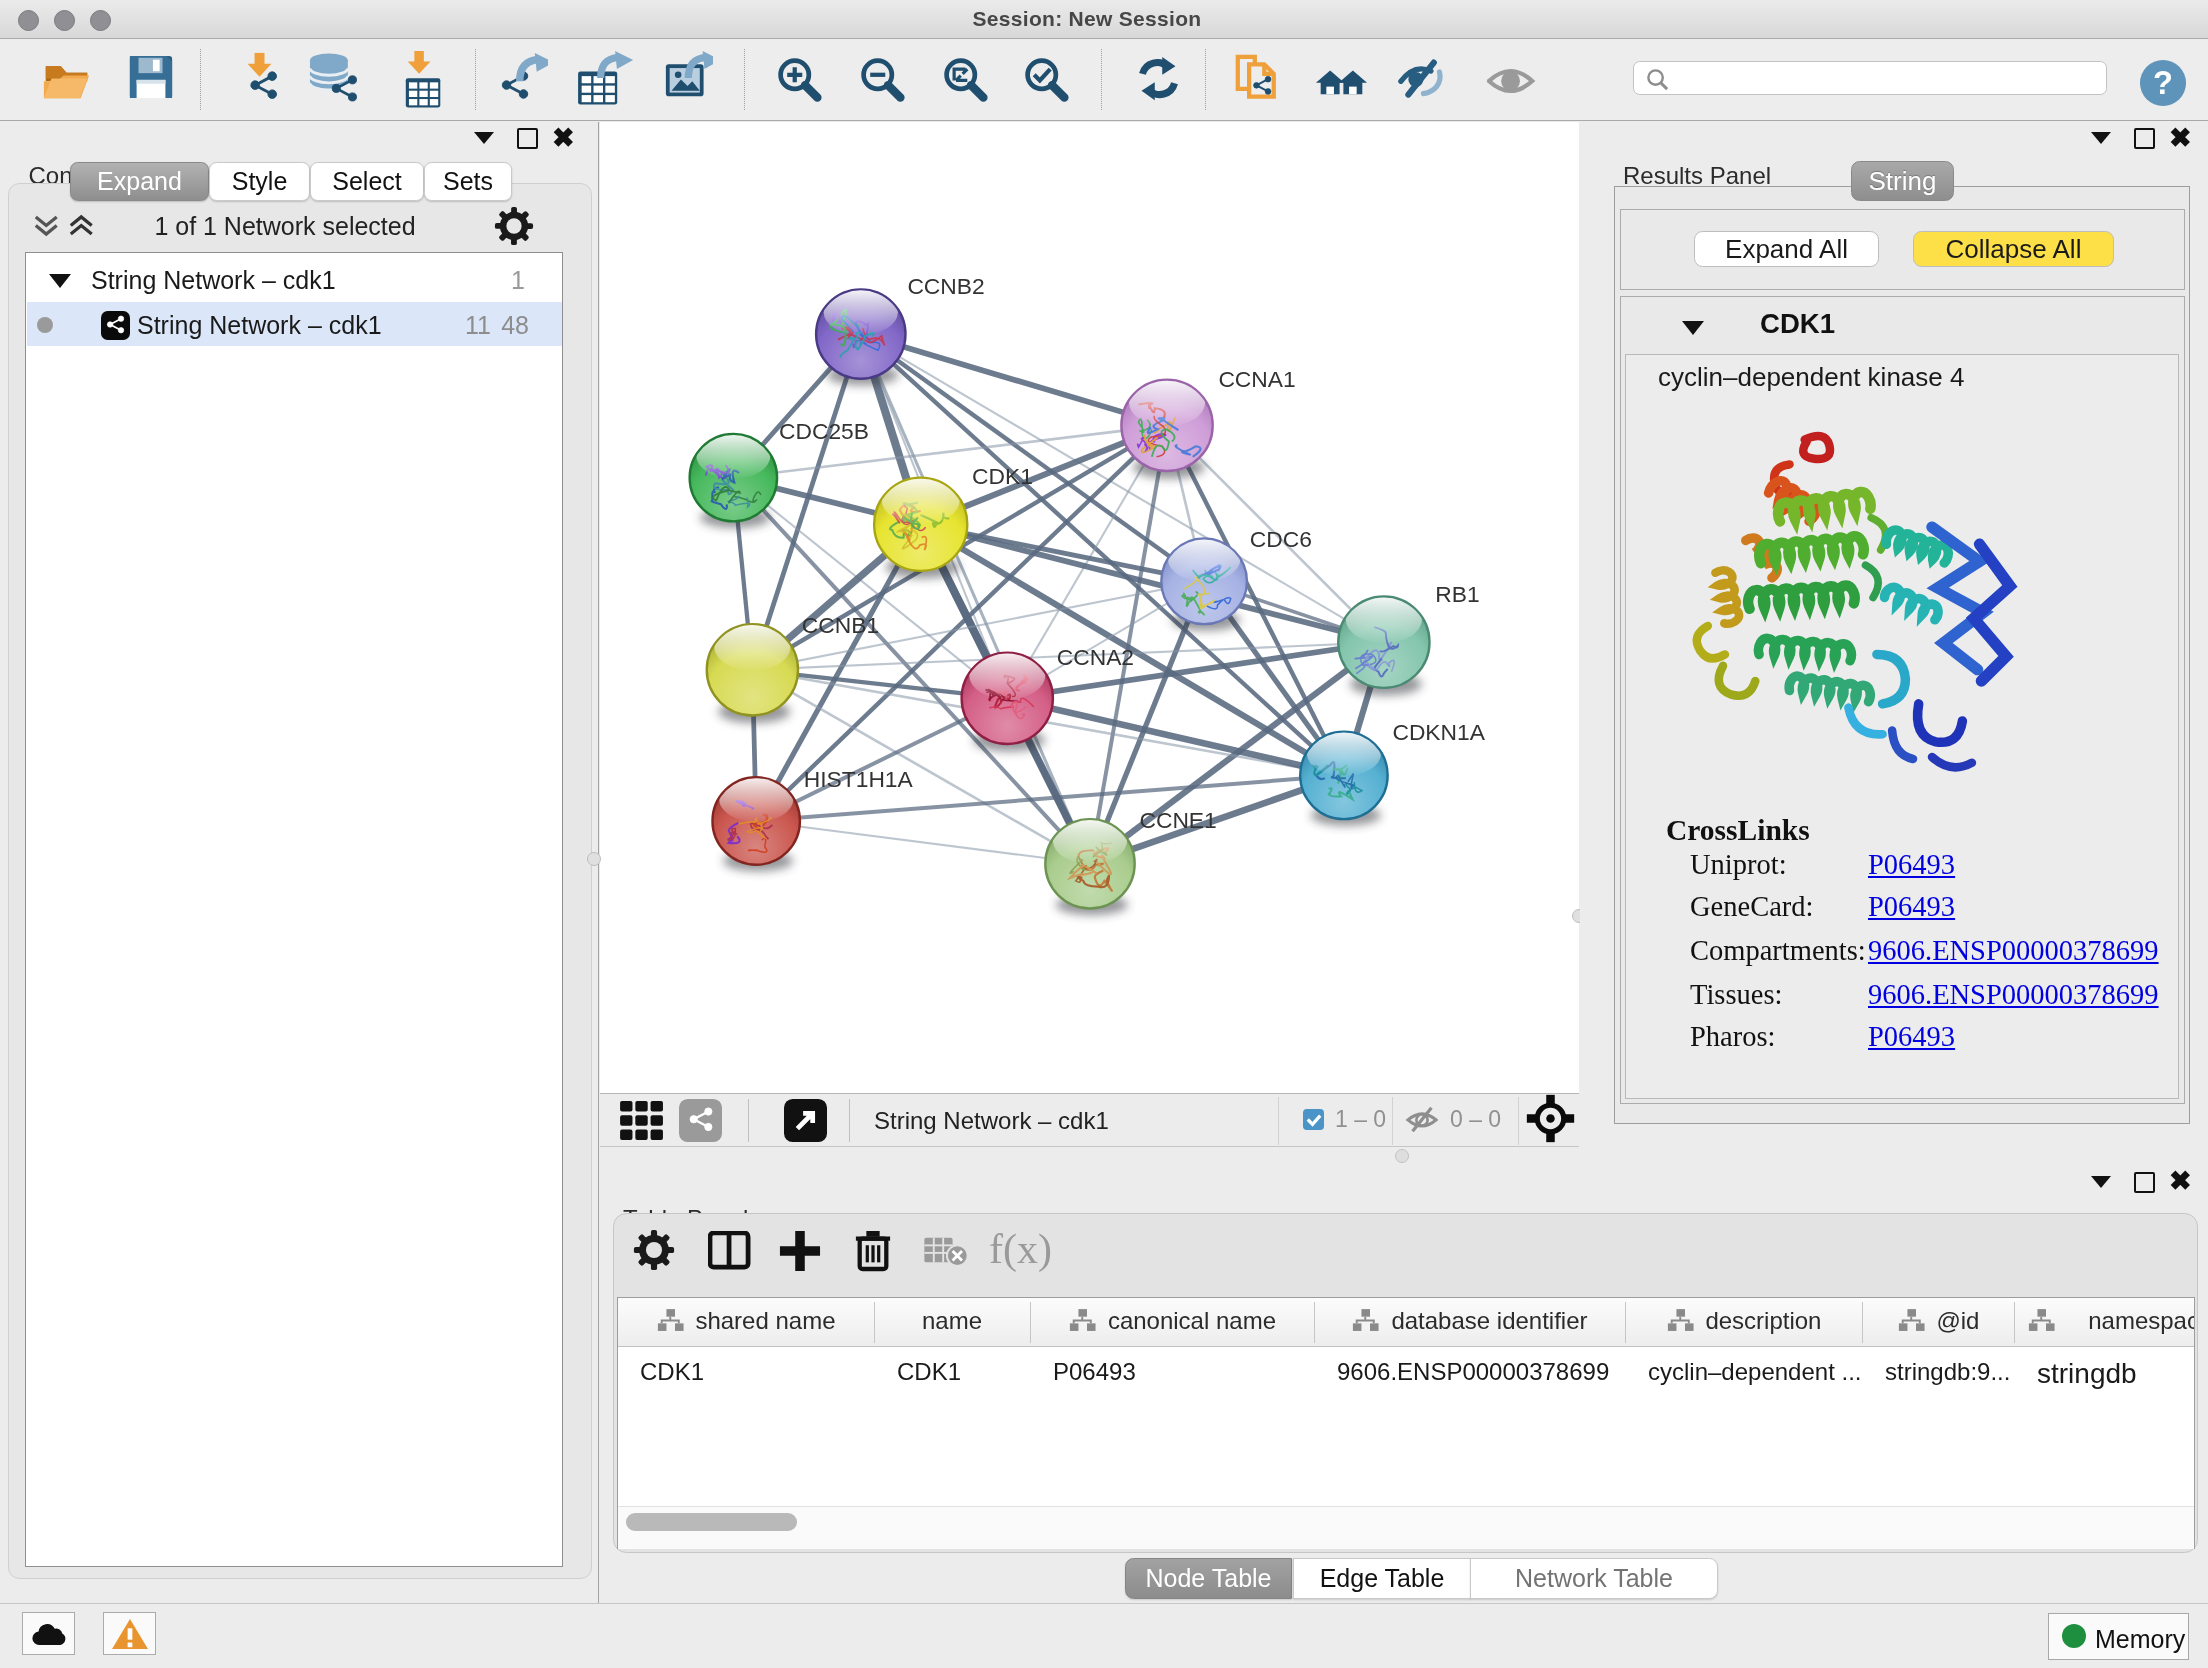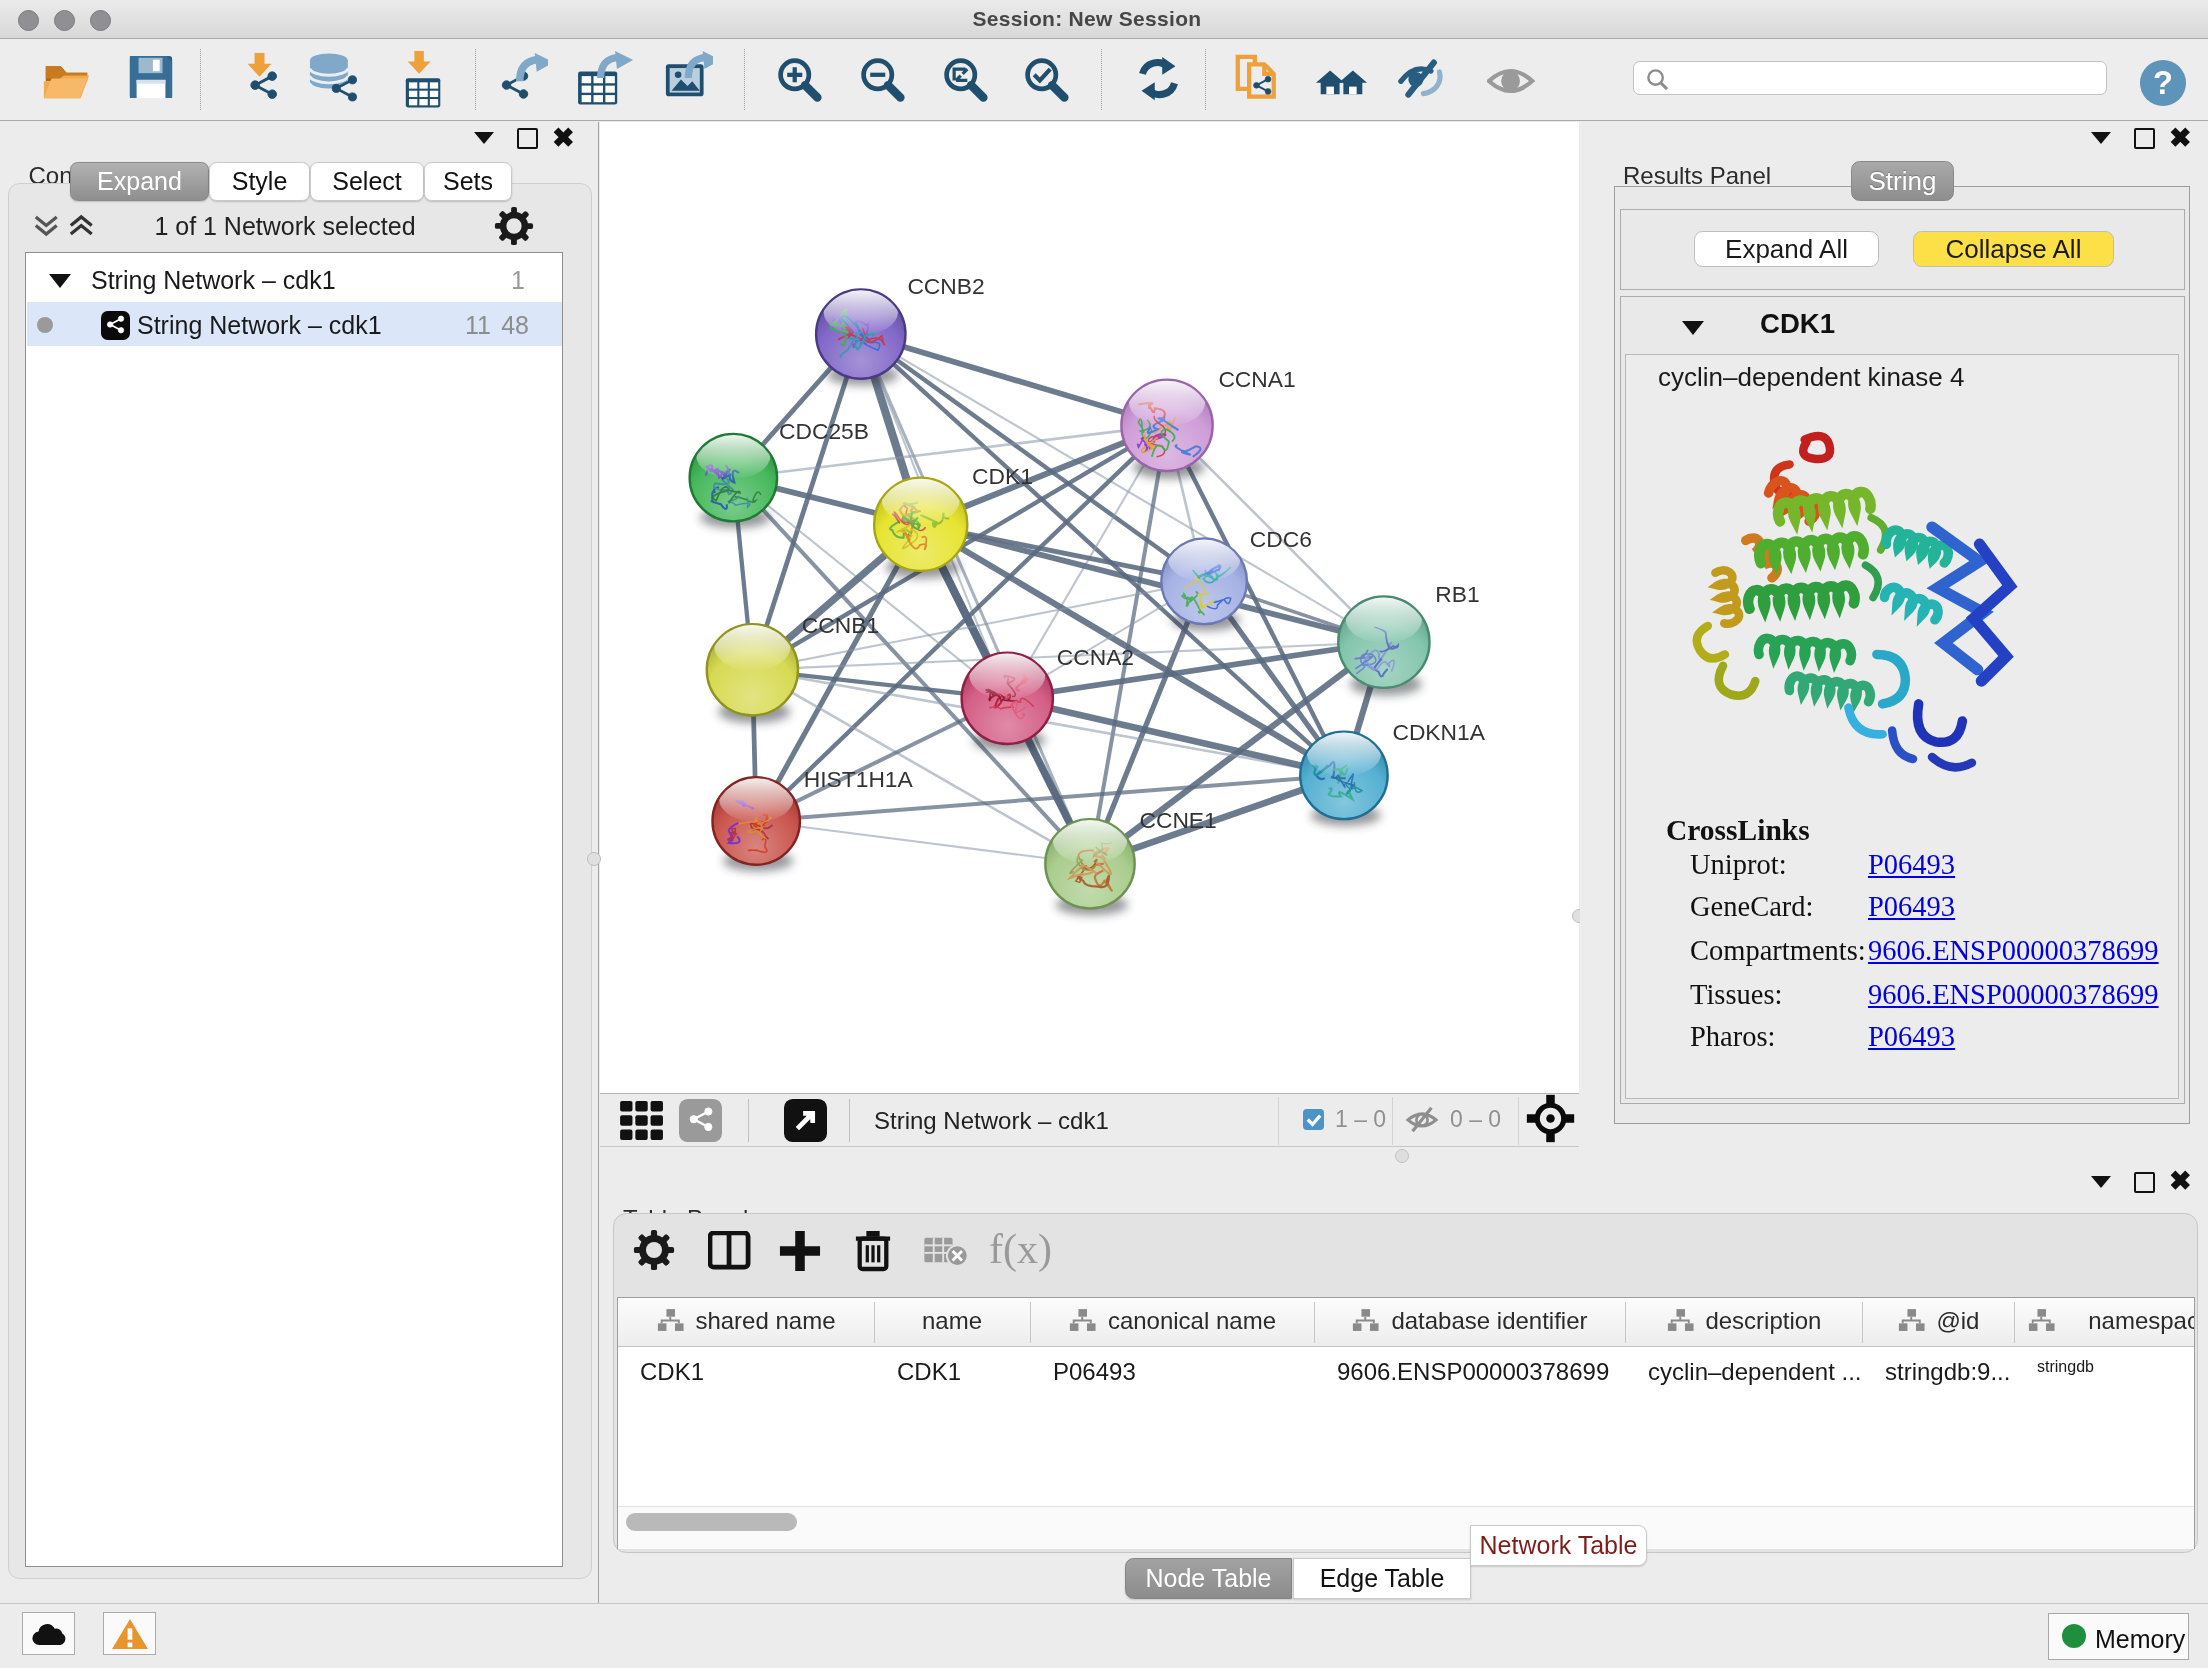--- a/index.html
+++ b/index.html
@@ -818,26 +818,26 @@
             <path d="M15 9 v4 M6 16 v-3 h18 v3"></path>
           </g>
         </svg></span></span><span style="margin-left:21px;">namespace</span></div>
 <div class="abs" style="left:2014px;top:1302px;width:0;height:41px;border-left:1px solid #c6c6c6;"></div>
 <div class="abs" style="left:640px;top:1358px;font-size:24px;color:#1a1a1a;white-space:nowrap;">CDK1</div>
 <div class="abs" style="left:897px;top:1358px;font-size:24px;color:#1a1a1a;white-space:nowrap;">CDK1</div>
 <div class="abs" style="left:1053px;top:1358px;font-size:24px;color:#1a1a1a;white-space:nowrap;">P06493</div>
 <div class="abs" style="left:1337px;top:1358px;font-size:24px;color:#1a1a1a;white-space:nowrap;">9606.ENSP00000378699</div>
 <div class="abs" style="left:1648px;top:1358px;font-size:24px;color:#1a1a1a;white-space:nowrap;">cyclin–dependent ...</div>
 <div class="abs" style="left:1885px;top:1358px;font-size:24px;color:#1a1a1a;white-space:nowrap;">stringdb:9...</div>
-<div class="abs" style="left:2037px;top:1358px;font-size:16px;color:#1a1a1a;white-space:nowrap;">stringdb</div>
+<div class="abs" style="left:2037px;top:1358px;font-size:28px;color:#1a1a1a;white-space:nowrap;">stringdb</div>
 <div class="abs" style="left:618px;top:1506px;width:1576px;height:43px;background:#fafafa;border-top:1px solid #e2e2e2;"></div>
 <div class="abs" style="left:626px;top:1513px;width:171px;height:18px;background:#b9b9b9;border-radius:9.5px;"></div>
 <div class="abs" style="left:1125px;top:1558px;width:167px;height:41px;background:linear-gradient(#a2a2a2,#8c8c8c);color:#fff;border:1px solid #858585;border-radius:8.6px 0 0 8.6px;display:flex;align-items:center;justify-content:center;font-size:25px;box-shadow:0 1px 1.9px rgba(0,0,0,0.15);">Node Table</div>
 <div class="abs" style="left:1293px;top:1558px;width:178px;height:41px;background:#fff;color:#111;border:1px solid #c9c9c9;border-radius:0;display:flex;align-items:center;justify-content:center;font-size:25px;box-shadow:0 1px 1.9px rgba(0,0,0,0.15);">Edge Table</div>
-<div class="abs" style="left:1470px;top:1525px;width:177px;height:41px;background:#fff;color:#7f1d1d;border:1px solid #c9c9c9;border-radius:0 8.6px 8.6px 0;display:flex;align-items:center;justify-content:center;font-size:25px;box-shadow:0 1px 1.9px rgba(0,0,0,0.15);">Network Table</div>
+<div class="abs" style="left:1470px;top:1558px;width:248px;height:41px;background:#fff;color:#737373;border:1px solid #c9c9c9;border-radius:0 8.6px 8.6px 0;display:flex;align-items:center;justify-content:center;font-size:25px;box-shadow:0 1px 1.9px rgba(0,0,0,0.15);">Network Table</div>
 <div class="abs" style="left:0;top:1603px;width:2208px;height:66px;background:#ececec;border-top:1px solid #c6c6c6;"></div>
 <div class="abs" style="left:22px;top:1612px;width:53px;height:43px;background:#fafafa;border:1.9px solid #ababab;display:flex;align-items:center;justify-content:center;">
     <svg width="38" height="27" viewBox="0 0 40 28" style="">
       <path d="M10 26 a7 7 0 0 1 -1 -14 a9 9 0 0 1 17 -3 a6.5 6.5 0 0 1 8 5 a6.5 6.5 0 0 1 -2 12z" fill="#111"></path>
     </svg>
   </div>
 <div class="abs" style="left:103px;top:1612px;width:53px;height:43px;background:#fafafa;border:1.9px solid #ababab;display:flex;align-items:center;justify-content:center;">
     <svg width="40" height="34" viewBox="0 0 42 36" style="">
       <path d="M21 2 L40 34 H2z" fill="#e8952f"></path>
       <rect x="18.5" y="12" width="5" height="12" fill="#fff"></rect>

